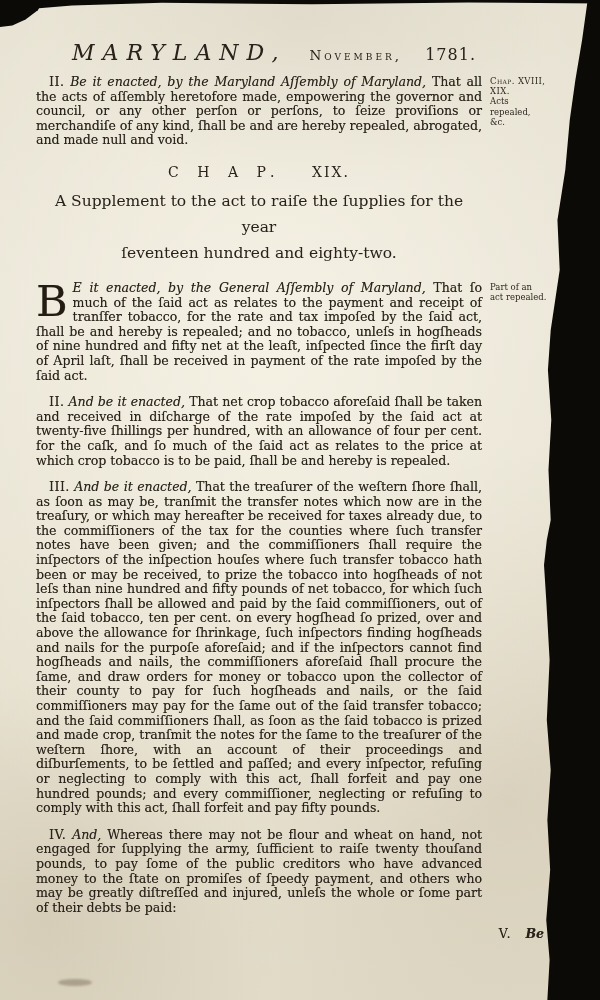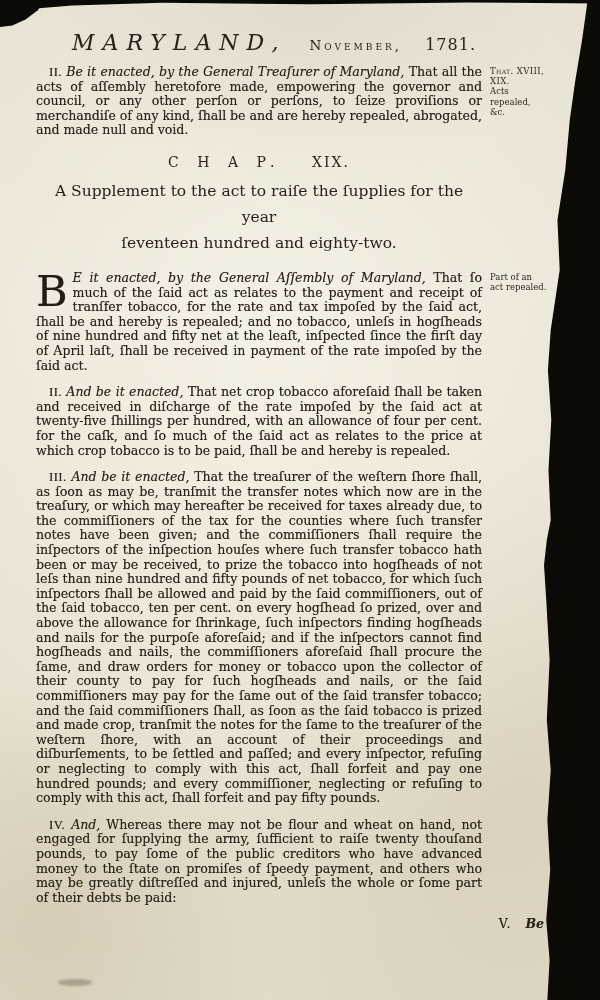--- a/index.html
+++ b/index.html
@@ -43,21 +43,21 @@
       5% 72%, 10% 66%, 4% 60%, 0% 56.5%, 5% 54%, 12% 52%,
       8% 47%, 13% 42%, 7% 37%, 12% 33%, 20% 30%,
       28% 27%, 24% 22%, 38% 17%, 46% 12%, 56% 8%, 68% 4%);
   }
   .smudge-bl {
     position: absolute; left: 58px; bottom: 14px; width: 34px; height: 7px;
     background: rgba(85,72,55,0.35); border-radius: 50%; filter: blur(1px); z-index: 4;
   }
 
   
-  .content { position: absolute; left: 36px; top: 30px; width: 512px; z-index: 2; }
+  .content { position: absolute; left: 36px; top: 40px; width: 512px; z-index: 2; }
 
   .header {
     display: flex; align-items: baseline; justify-content: space-between;
     width: 446px; padding: 0 6px 0 36px; margin-bottom: 10px;
   }
   .hd-region { font-style: italic; font-size: 22px; letter-spacing: 8px; }
   .hd-month  { font-variant: small-caps; font-size: 13.5px; letter-spacing: 3px; }
   .hd-year   { font-size: 16px; letter-spacing: 1px; }
 
   .row { display: flex; margin-bottom: 12px; }
@@ -67,21 +67,21 @@
     text-shadow: 0.2px 0.2px 0.3px rgba(40,30,18,0.45);
   }
   .indent { text-indent: 13px; }
   .notecol {
     width: 58px; margin-left: 8px;
     font-size: 8.5px; line-height: 10.2px; color: #2e2820;
     padding-top: 1px;
   }
   .note-chap { display: block; font-variant: small-caps; letter-spacing: 0.4px; }
   .lead { font-style: italic; }
-  .num { letter-spacing: 0.5px; font-family: Liberation Serif, serif; }
+  .num { letter-spacing: 0.5px; }
 
   .chap-row { width: 446px; text-align: center; font-size: 14px; margin: 16px 0 8px; }
   .chap-word { letter-spacing: 7px; margin-right: 26px; }
   .chap-num  { letter-spacing: 2px; margin-top: 18px; }
 
   .title { width: 446px; text-align: center; font-size: 15.5px; line-height: 26px; margin-bottom: 15px; }
 
   .dropcap {
     float: left; font-size: 43px; line-height: 34px;
     padding: 3px 5px 0 0; color: #221c13;
@@ -101,25 +101,25 @@
 
   <div class="header">
     <span class="hd-region">MARYLAND,</span>
     <span class="hd-month">November,</span>
     <span class="hd-year">1781.</span>
   </div>
 
   <div class="row">
     <div class="textcol indent">
       <span class="num">II.</span>
-      <span class="lead">Be it enacted, by the General Treaſurer of Maryland,</span>
+      <span class="lead">Be it enacted, by the Maryland Aſſembly of Maryland,</span>
       <span>That all the acts of aſſembly heretofore made, empowering the governor and council, or any other perſon or perſons, to ſeize proviſions or merchandiſe of any kind, ſhall be and are hereby repealed, abrogated, and made null and void.</span>
     </div>
     <div class="notecol">
-      <span class="note-chap">That. XVIII, XIX.</span>
+      <span class="note-chap">Chap. XVIII, XIX.</span>
       <span>Acts repealed, &amp;c.</span>
     </div>
   </div>
 
   <div class="chap-row">
     <span class="chap-word">C H A P.</span>
     <span class="chap-num">XIX.</span>
   </div>
 
   <div class="title">

